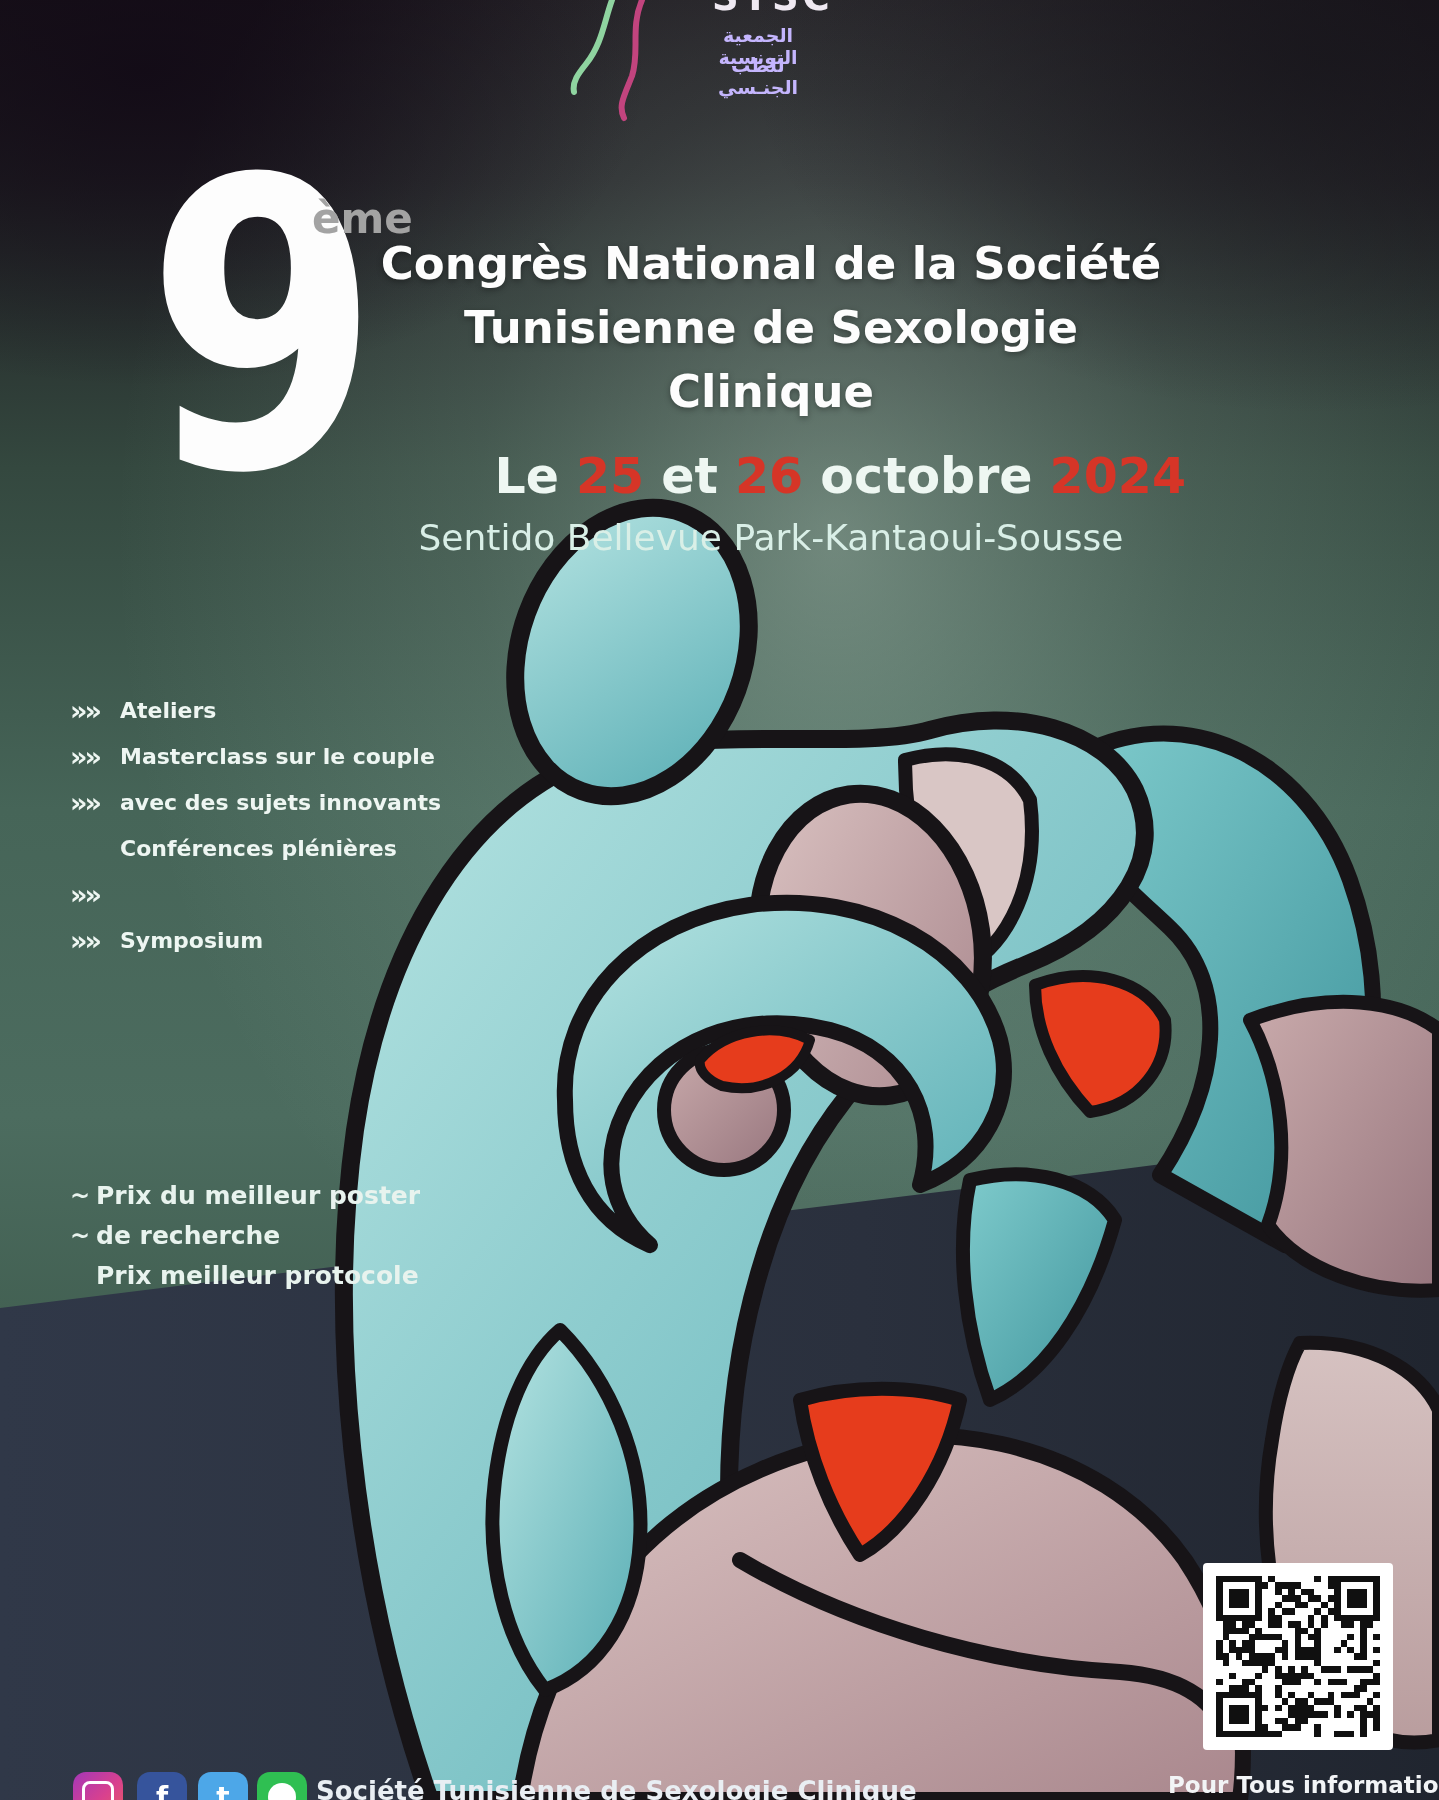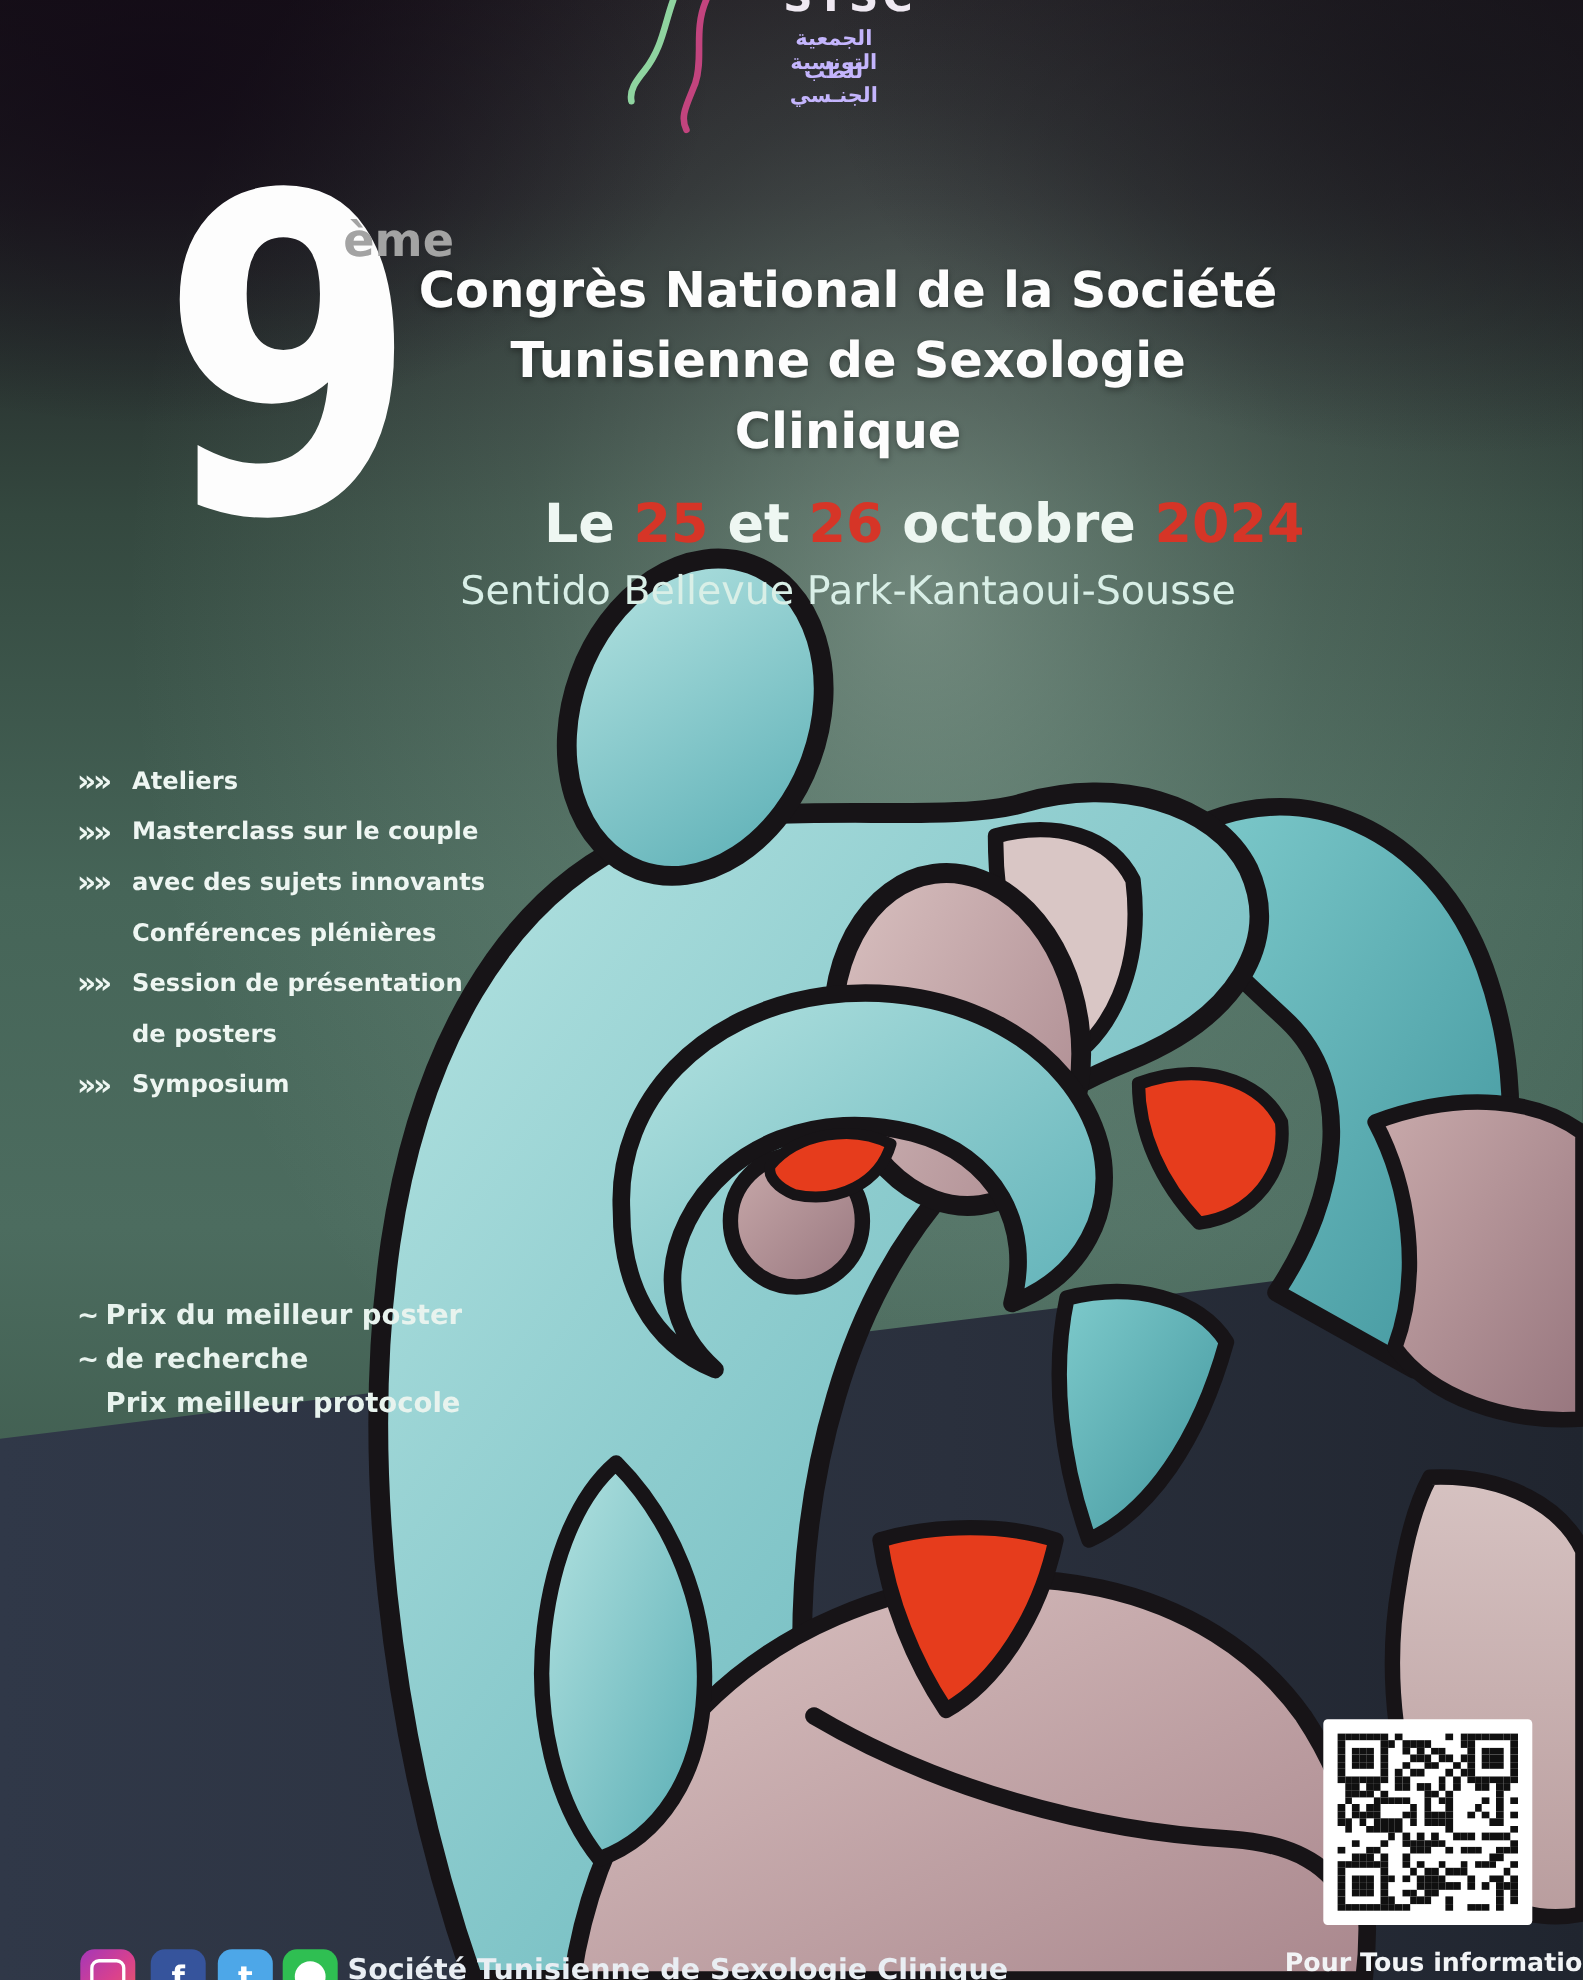--- a/index.html
+++ b/index.html
@@ -223,24 +223,20 @@
     </li>
     <li>
       <span class="chev">»»</span>
       <span class="li-lines">
         <span>avec des sujets innovants</span>
         <span>Conférences plénières</span>
       </span>
     </li>
     <li>
       <span class="chev">»»</span>
-      <span class="li-lines">
-        <span>Session de présentation</span>
-        <span>de posters</span>
-      </span>
     </li>
     <li>
       <span class="chev">»»</span>
       <span class="li-lines">
           <span>Symposium</span>
         </span>
     </li>
   </ul>
 
   <ul class="prizes">

